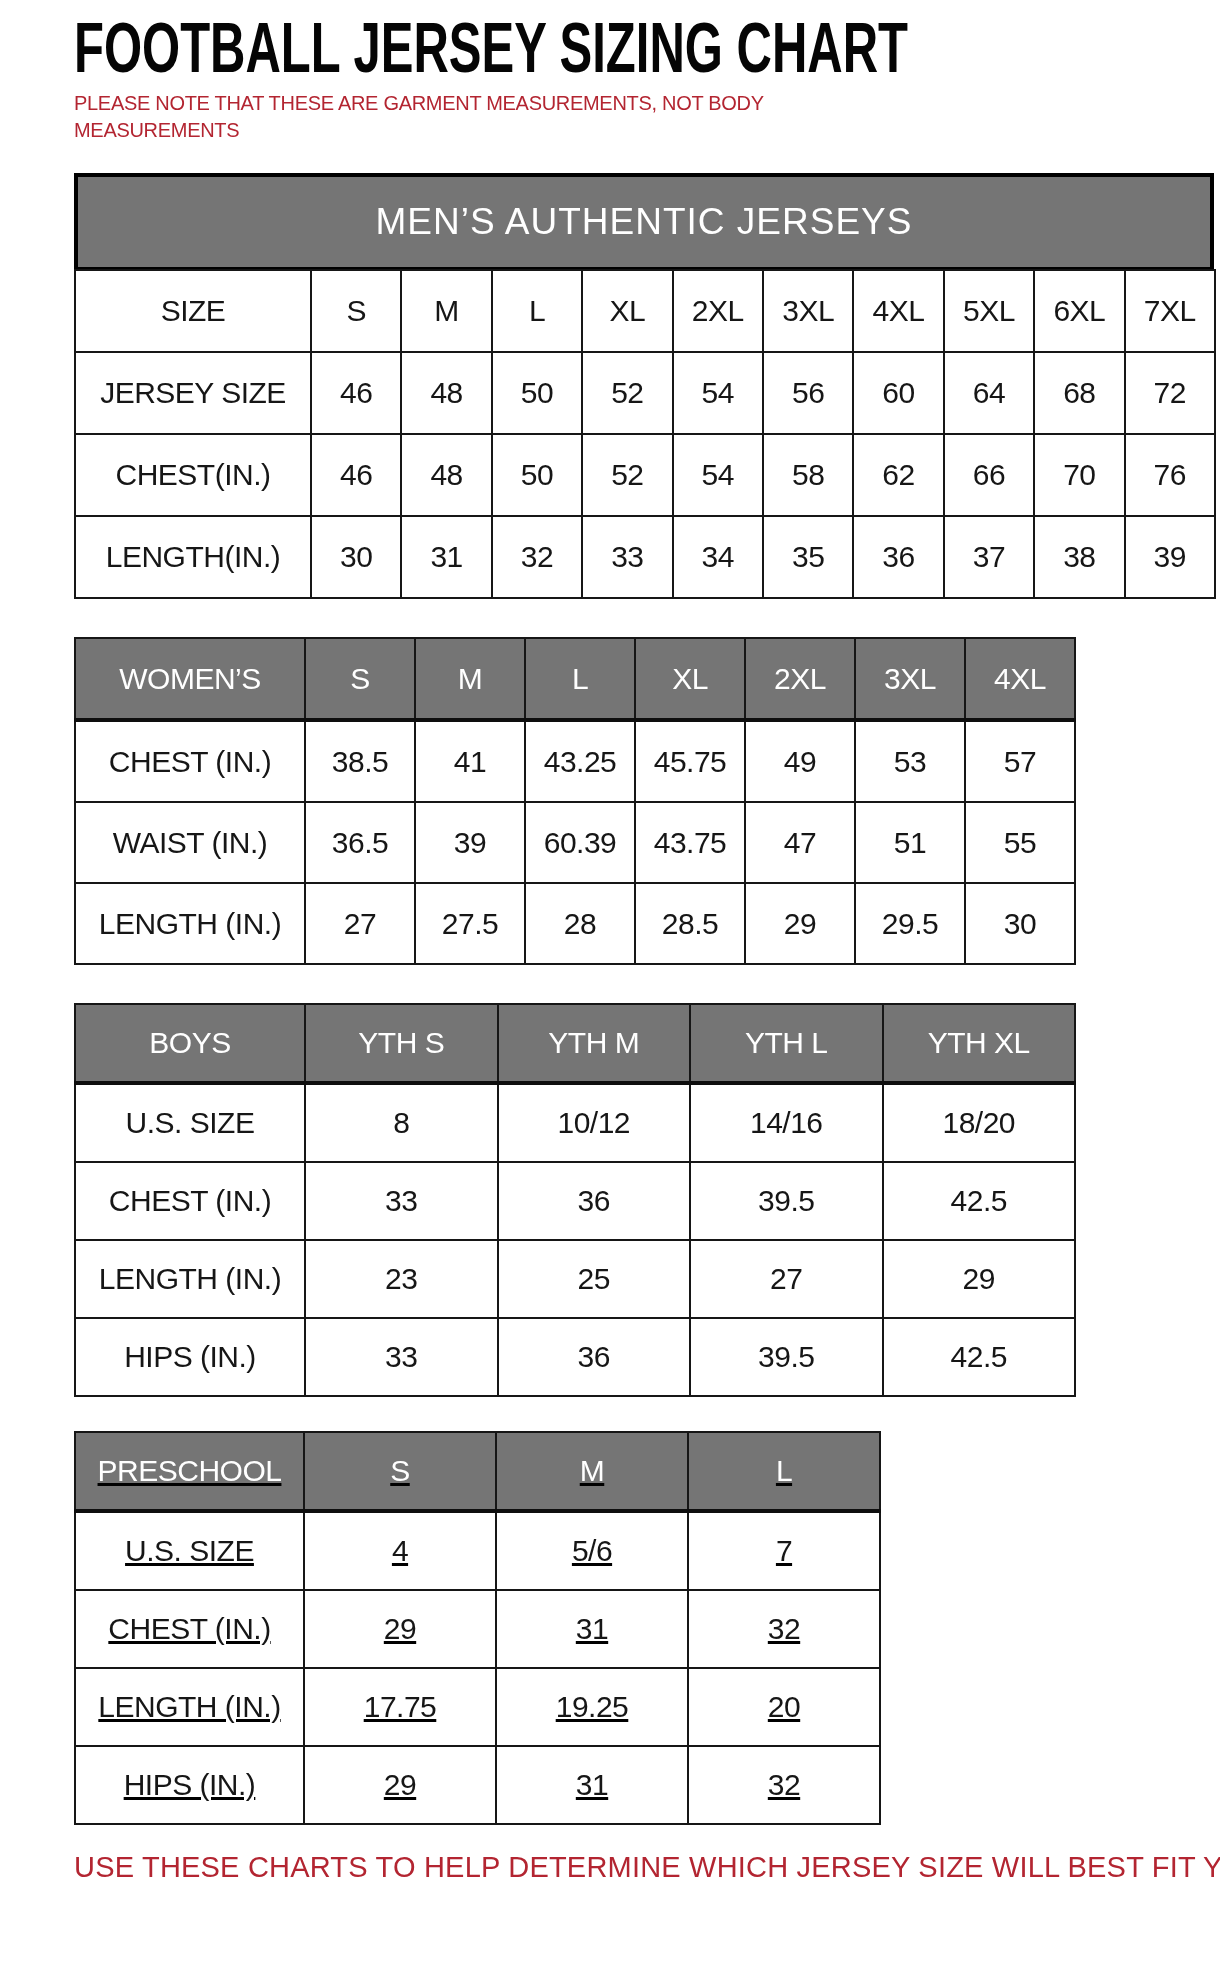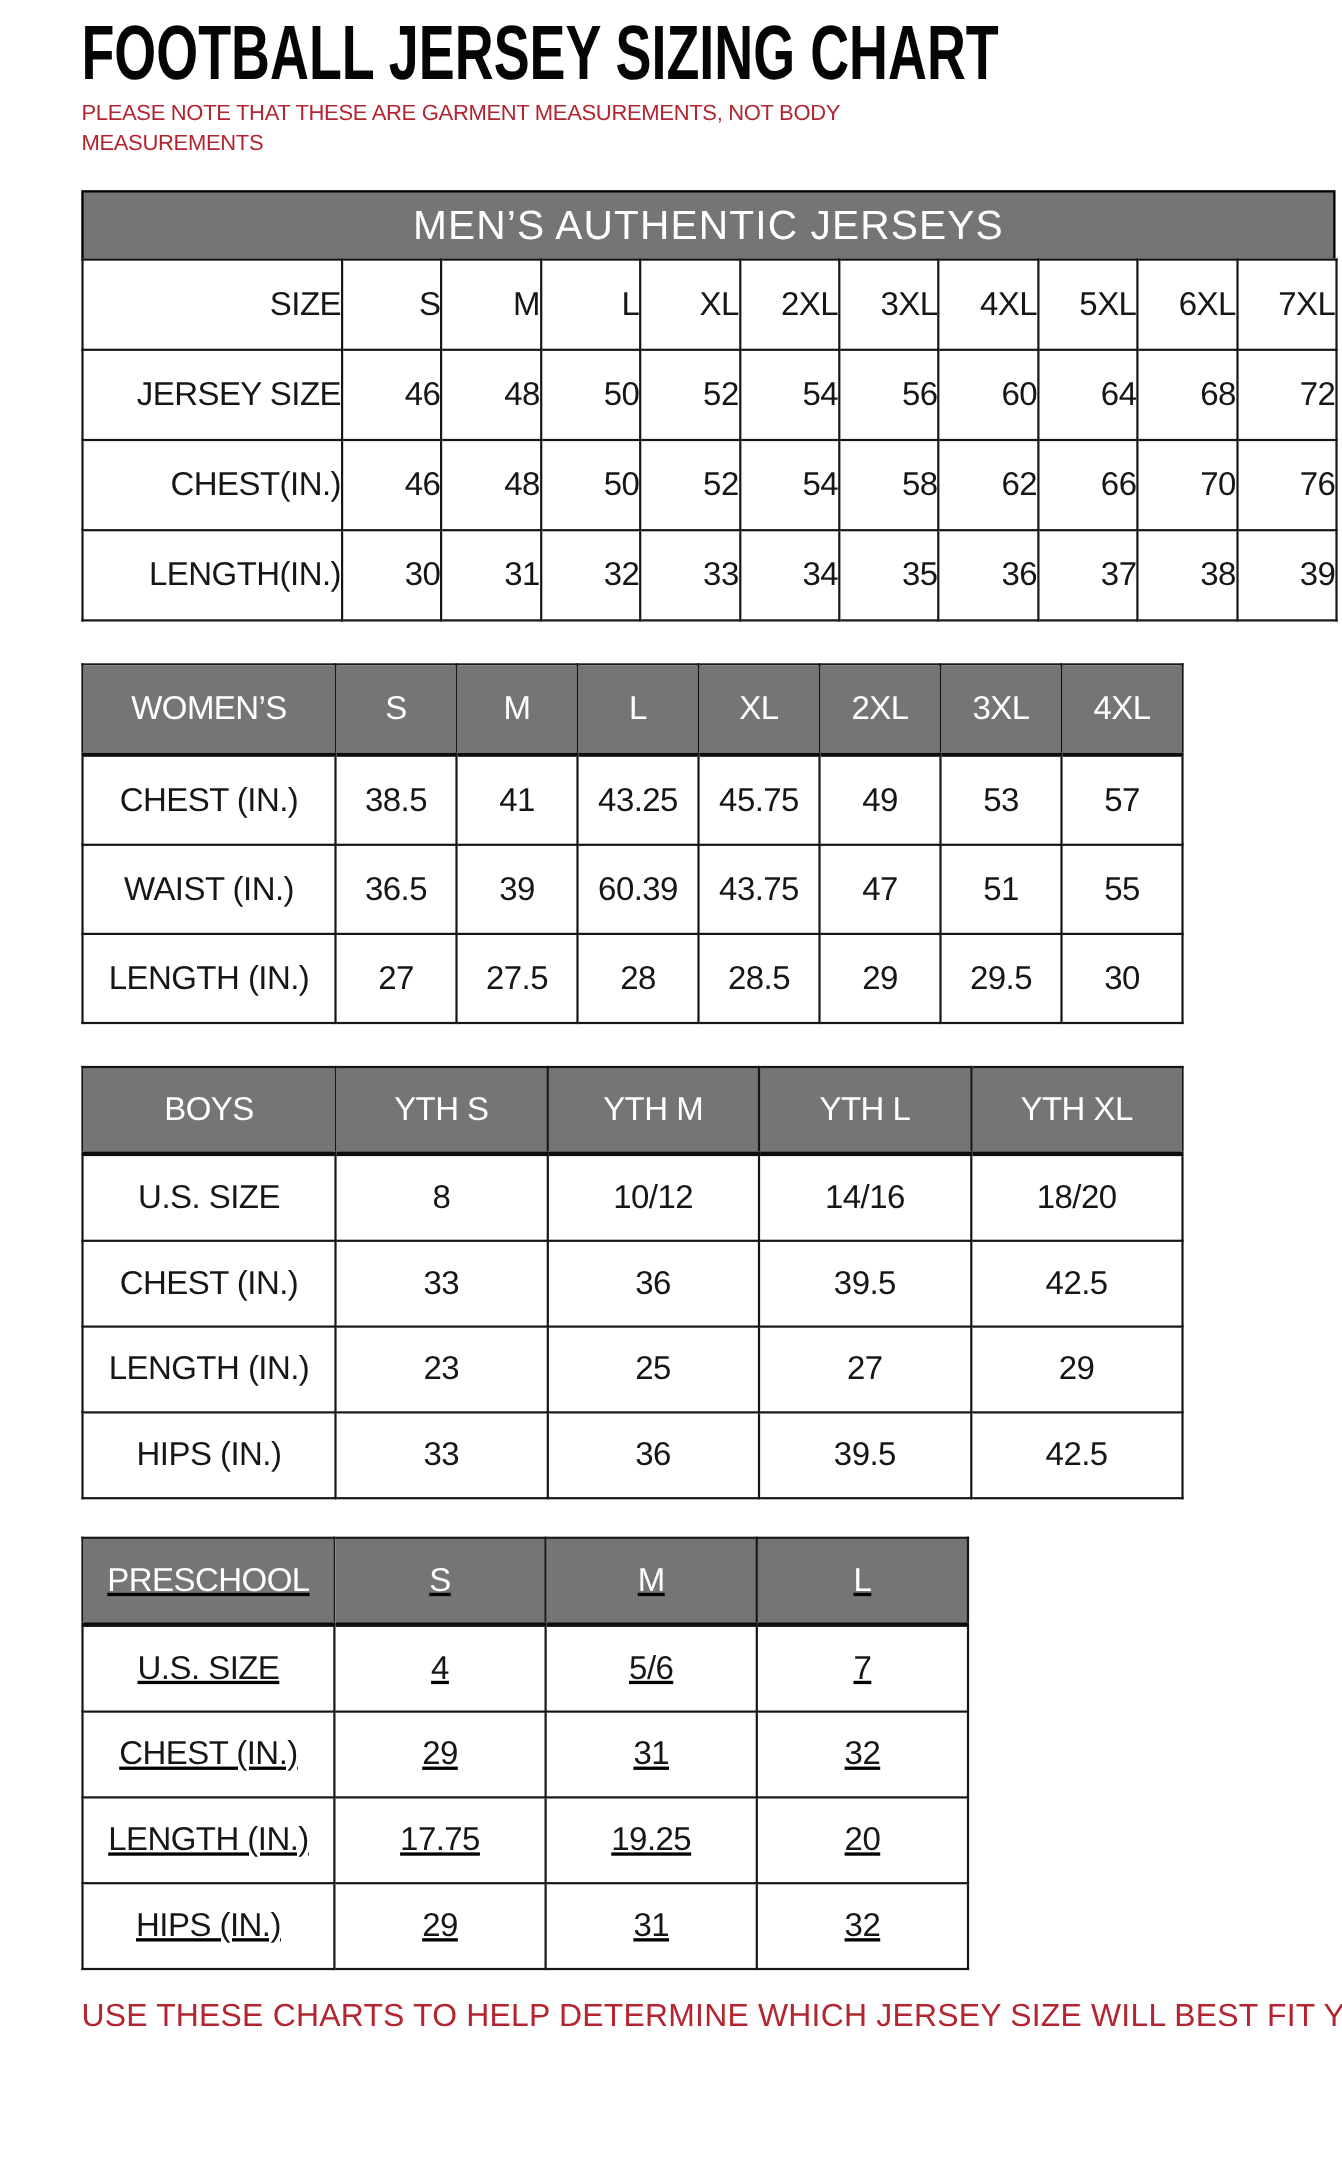--- a/index.html
+++ b/index.html
@@ -31,23 +31,23 @@
     margin-top: 10px;
     font-size: 20px;
     line-height: 1.32;
     color: #b32531;
     letter-spacing: -0.3px;
   }
   .note span { display: block; }
   .banner {
     margin-top: 30px;
     width: 1140px;
-    height: 64px;
+    height: 98px;
     background: #757575;
-    border: 2px solid #000000;
+    border: 4px solid #000000;
     box-sizing: border-box;
     display: flex;
     align-items: center;
     justify-content: center;
     color: #ffffff;
     font-size: 37px;
     letter-spacing: 1px;
   }
   table.sizing-table {
     border-collapse: collapse;
@@ -60,21 +60,21 @@
     vertical-align: middle;
     font-size: 30px;
     font-weight: 400;
     color: #161616;
     letter-spacing: -0.5px;
     padding: 0;
     height: 79px;
     overflow: hidden;
   }
   table.tbl-mens { margin-top: -2px; }  
-  table.tbl-mens th, table.tbl-mens td { height: 80px; text-align: right; }
+  table.tbl-mens th, table.tbl-mens td { height: 80px; }
   table.tbl-womens th, table.tbl-womens td { height: 79px; }
   table.tbl-boys th, table.tbl-boys td,
   table.tbl-preschool th, table.tbl-preschool td { height: 76px; }
   table.gray-header thead th {
     background: #757575;
     color: #ffffff;
     border-bottom: 4px solid #0e0e0e;
     font-weight: 400;
   }
   .label-cell { white-space: pre-line; }

